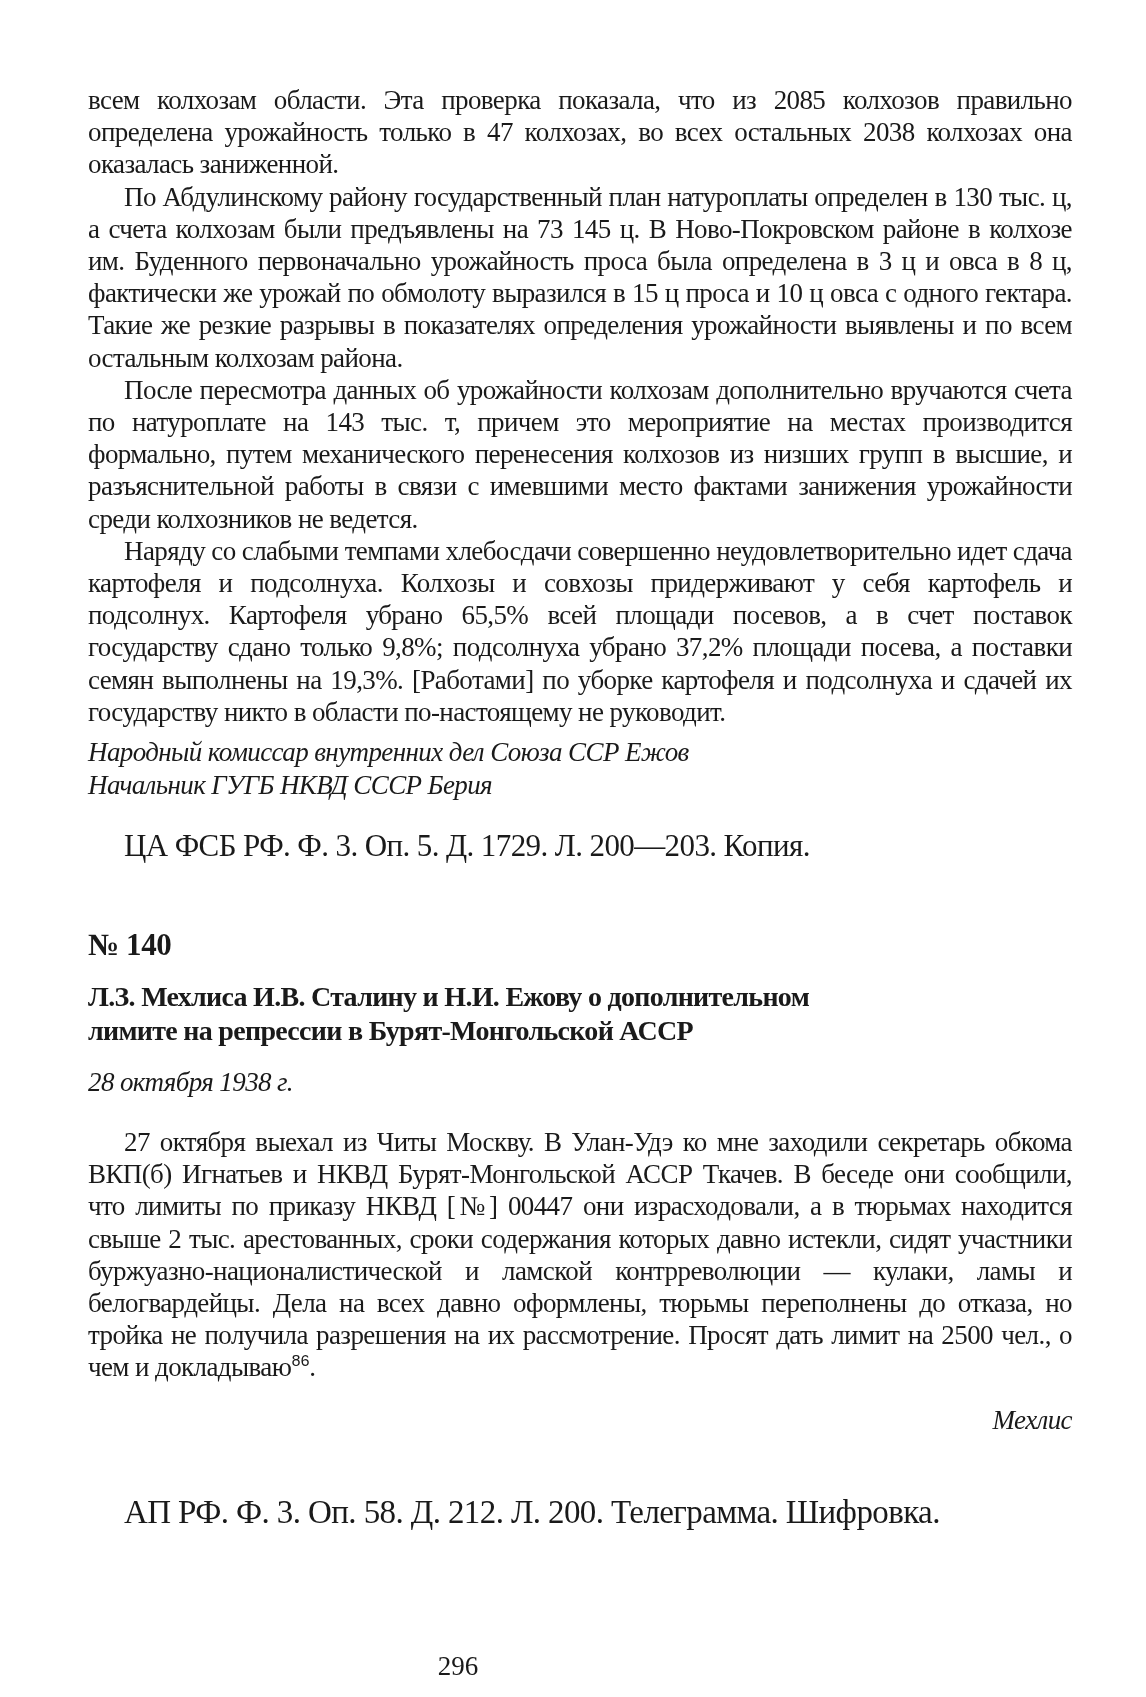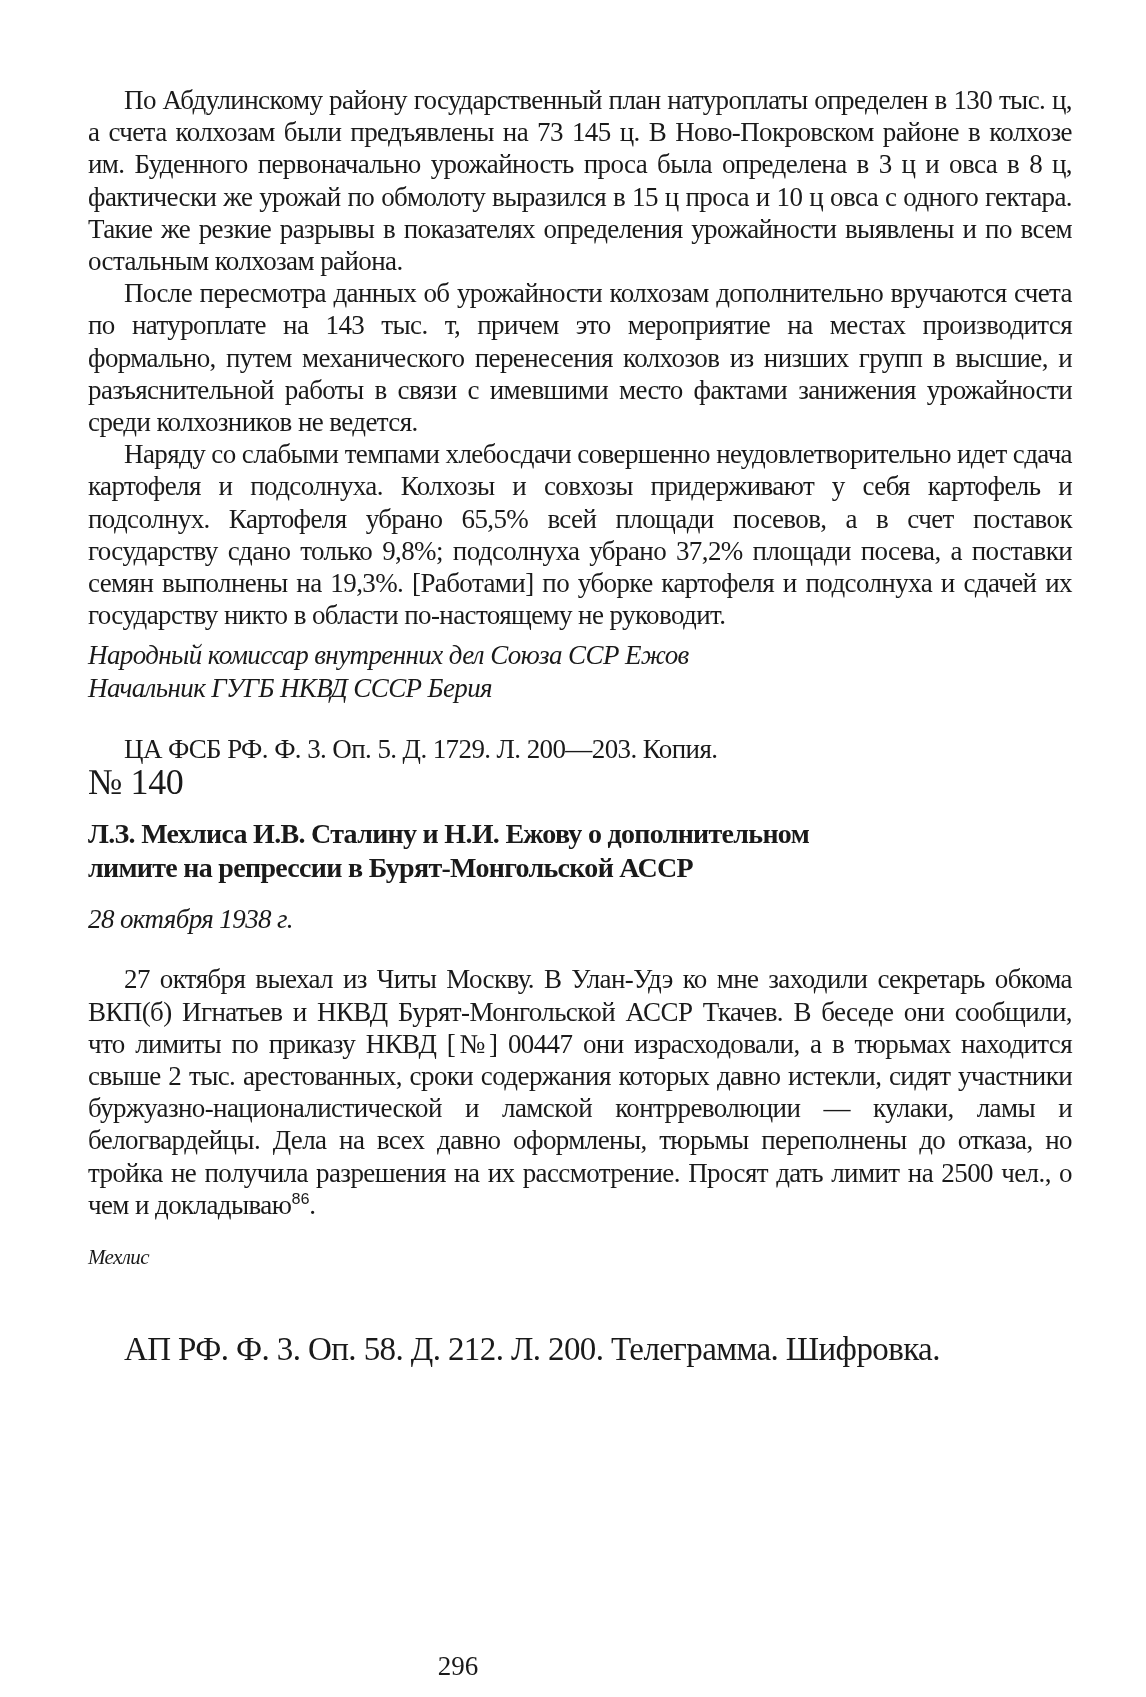--- a/index.html
+++ b/index.html
@@ -39,28 +39,29 @@
       font-style: italic;
       font-size: 27px;
       line-height: 33px;
       letter-spacing: -0.6px;
     }
     .sign-line {
       display: block;
     }
     .archive {
       margin-top: 28px;
-      font-size: 27px;
+      font-size: 31px;
       line-height: 32px;
       padding-left: 36px;
       letter-spacing: -0.6px;
     }
     .doc-number {
-      font-weight: normal;
-      font-size: 36px;
+      margin-top: 66px;
+      font-weight: bold;
+      font-size: 31px;
       line-height: 34px;
       letter-spacing: -0.4px;
     }
     .doc-title {
       margin-top: 18px;
       font-weight: bold;
       font-size: 28px;
       line-height: 34px;
       letter-spacing: -0.7px;
       text-align: left;
@@ -78,22 +79,23 @@
       margin-top: 28px;
     }
     .sup {
       font-size: 16px;
       vertical-align: super;
       line-height: 0;
       font-family: Liberation Mono, monospace;
     }
     .signer {
       margin-top: 20px;
+      text-align: right;
       font-style: italic;
-      font-size: 21px;
+      font-size: 27px;
       line-height: 32px;
       letter-spacing: -0.6px;
     }
     .archive2 {
       margin-top: 60px;
       font-size: 33px;
       line-height: 32px;
       padding-left: 36px;
       letter-spacing: -0.6px;
     }
@@ -106,20 +108,21 @@
       font-size: 27px;
       line-height: 32px;
     }
   </style>
 </head>
 <body>
 
 <div class="page">
 
   <section>
+    <p>всем колхозам области. Эта проверка показала, что из 2085 колхозов правильно определена урожайность только в 47 колхозах, во всех остальных 2038 колхозах она оказалась заниженной.</p>
     <p class="indent">По Абдулинскому району государственный план натуроплаты определен в 130 тыс. ц, а счета колхозам были предъявлены на 73 145 ц. В Ново-Покровском районе в колхозе им. Буденного первоначально урожайность проса была определена в 3 ц и овса в 8 ц, фактически же урожай по обмолоту выразился в 15 ц проса и 10 ц овса с одного гектара. Такие же резкие разрывы в показателях определения урожайности выявлены и по всем остальным колхозам района.</p>
     <p class="indent">После пересмотра данных об урожайности колхозам дополнительно вручаются счета по натуроплате на 143 тыс. т, причем это мероприятие на местах производится формально, путем механического перенесения колхозов из низших групп в высшие, и разъяснительной работы в связи с имевшими место фактами занижения урожайности среди колхозников не ведется.</p>
     <p class="indent">Наряду со слабыми темпами хлебосдачи совершенно неудовлетворительно идет сдача картофеля и подсолнуха. Колхозы и совхозы придерживают у себя картофель и подсолнух. Картофеля убрано 65,5% всей площади посевов, а в счет поставок государству сдано только 9,8%; подсолнуха убрано 37,2% площади посева, а поставки семян выполнены на 19,3%. [Работами] по уборке картофеля и подсолнуха и сдачей их государству никто в области по-настоящему не руководит.</p>
 
     <div class="sign-block">
       <span class="sign-line">Народный комиссар внутренних дел Союза ССР Ежов</span>
       <span class="sign-line">Начальник ГУГБ НКВД СССР Берия</span>
     </div>
 
     <div class="archive">ЦА ФСБ РФ. Ф. 3. Оп. 5. Д. 1729. Л. 200—203. Копия.</div>

